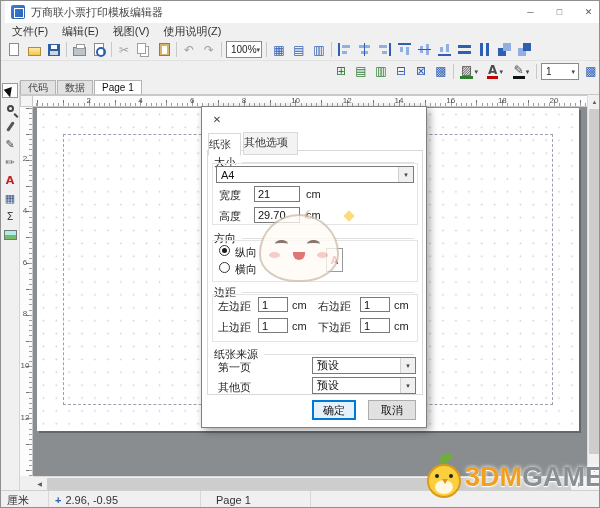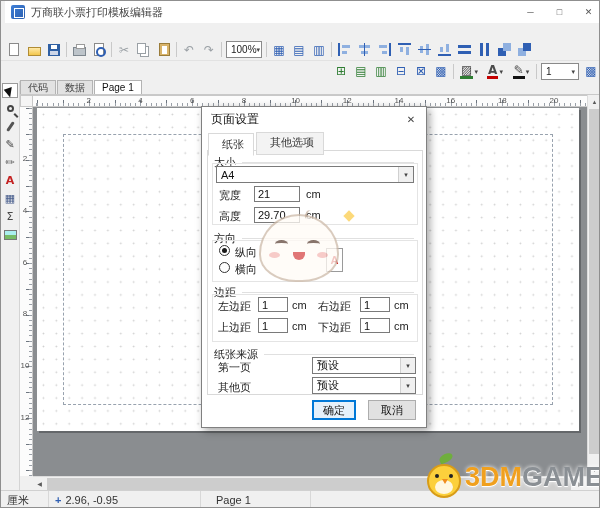--- a/index.html
+++ b/index.html
@@ -126,21 +126,21 @@
   .sb3{width:110px;padding-left:15px;}
   .posicon{color:#2f5fb3;font-weight:bold;font-style:normal;font-size:11px;}
 
   
   .dialog{left:200px;top:105px;width:226px;height:322px;background:#ffffff;border:1px solid #808080;
           box-shadow:3px 3px 8px rgba(0,0,0,.35);z-index:10;font-size:11px;}
   .dlgtitle{position:absolute;left:0;top:0;width:100%;height:24px;display:flex;align-items:center;}
   .dlgtitle .t{padding-left:9px;font-size:12px;color:#111;flex:1;}
   .dlgclose{width:30px;height:24px;display:flex;align-items:center;justify-content:center;font-size:10px;color:#444;}
   .dlgtabs{position:absolute;left:6px;top:25px;display:flex;z-index:2;}
-  .dtab2{font-size:11px;padding:2px 9px 3px 13px;border:1px solid #d9d9d9;background:#f3f3f3;color:#333;margin-right:2px;}
+  .dtab2{font-size:11px;padding:2px 9px 3px 0;border:1px solid #d9d9d9;background:#f3f3f3;color:#333;margin-right:2px;}
   .dtab2.act{background:#fff;border-bottom:1px solid #fff;position:relative;top:1px;padding-top:3px;}
   .dframe{position:absolute;left:5px;top:43px;width:216px;height:245px;border:1px solid #d9d9d9;background:#fff;}
   .ghead{position:absolute;left:12px;right:12px;display:flex;align-items:center;gap:6px;color:#222;}
   .ghead::after{content:"";flex:1;height:1px;background:#e0e0e0;}
   .gbox{position:absolute;left:10px;width:206px;border:1px solid #e4e4e4;}
   .dcombo{position:absolute;display:flex;align-items:stretch;background:#fff;border:1px solid #7a7a7a;}
   .dcombo .cval{flex:1;display:flex;align-items:center;padding-left:4px;font-size:11px;color:#111;}
   .dcombo .cbtn{width:15px;display:flex;align-items:center;justify-content:center;background:#f0f0f0;border-left:1px solid #d0d0d0;}
   .dlabel{position:absolute;color:#222;}
   .dinput{position:absolute;border:1px solid #7a7a7a;font-size:11px;padding:0 3px;font-family:inherit;color:#111;background:#fff;}
@@ -179,20 +179,26 @@
 <div class="win">
 
   <div class="titlebar abs">
     <span class="appicon"></span>
     <span class="wtitle">万商联小票打印模板编辑器</span>
     <span class="wc">─</span>
     <span class="wc">□</span>
     <span class="wc close">✕</span>
   </div>
 
+  <div class="menubar abs">
+    <span class="mitem">文件(F)</span>
+    <span class="mitem">编辑(E)</span>
+    <span class="mitem">视图(V)</span>
+    <span class="mitem">使用说明(Z)</span>
+  </div>
 
   <div class="tb1 abs">
     <span class="tbtn">
         <i class="gi g-new"></i>
       </span>
     <span class="tbtn">
         <i class="gi g-open"></i>
       </span>
     <span class="tbtn">
         <i class="gi g-save"></i>
@@ -399,21 +405,20 @@
     <span class="sbcell sb1">厘米</span>
     <span class="sbcell sb2">
       <i class="posicon">+</i>
       <span>2.96, -0.95</span>
     </span>
     <span class="sbcell sb3">Page 1</span>
   </div>
 
   <div class="dialog abs">
     <div class="dlgtitle">
-      <span class="t">页面设置</span>
       <span class="dlgclose">✕</span>
     </div>
     <div class="dlgtabs">
       <span class="dtab2 act">纸张</span>
       <span class="dtab2">其他选项</span>
     </div>
     <div class="dframe"></div>
 
     <div class="ghead" style="top:48px;">
       <span>大小</span>

